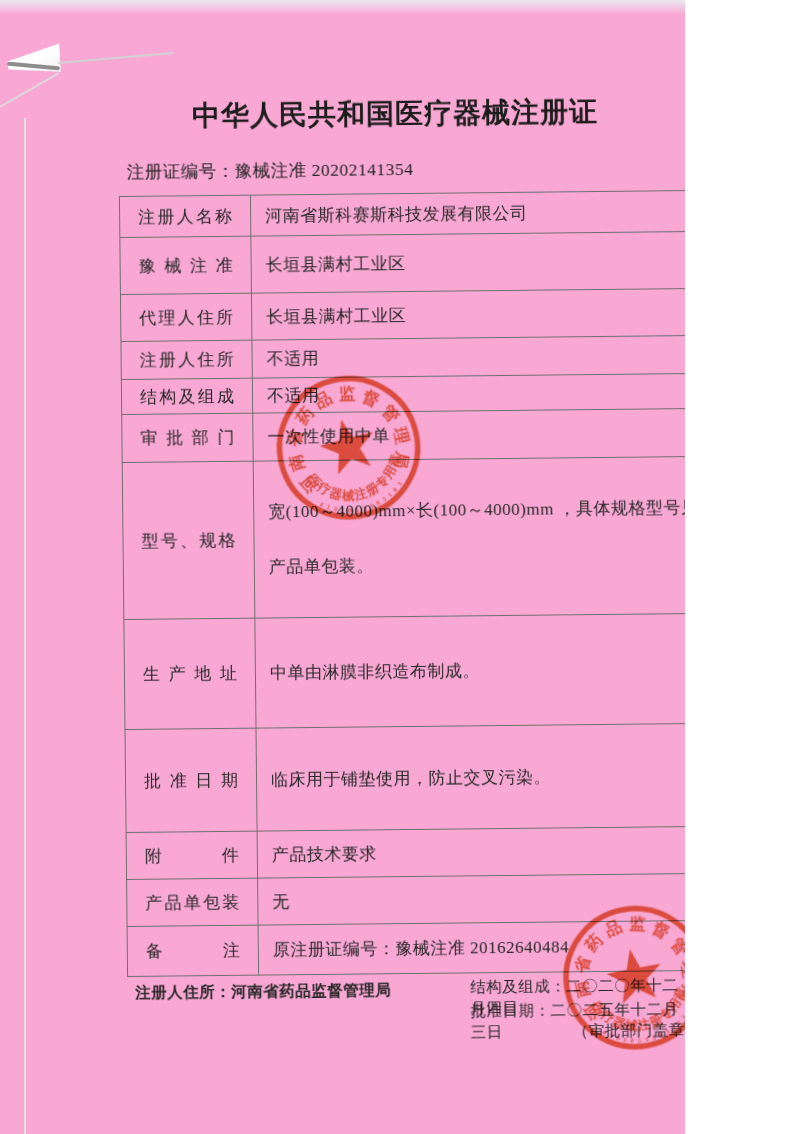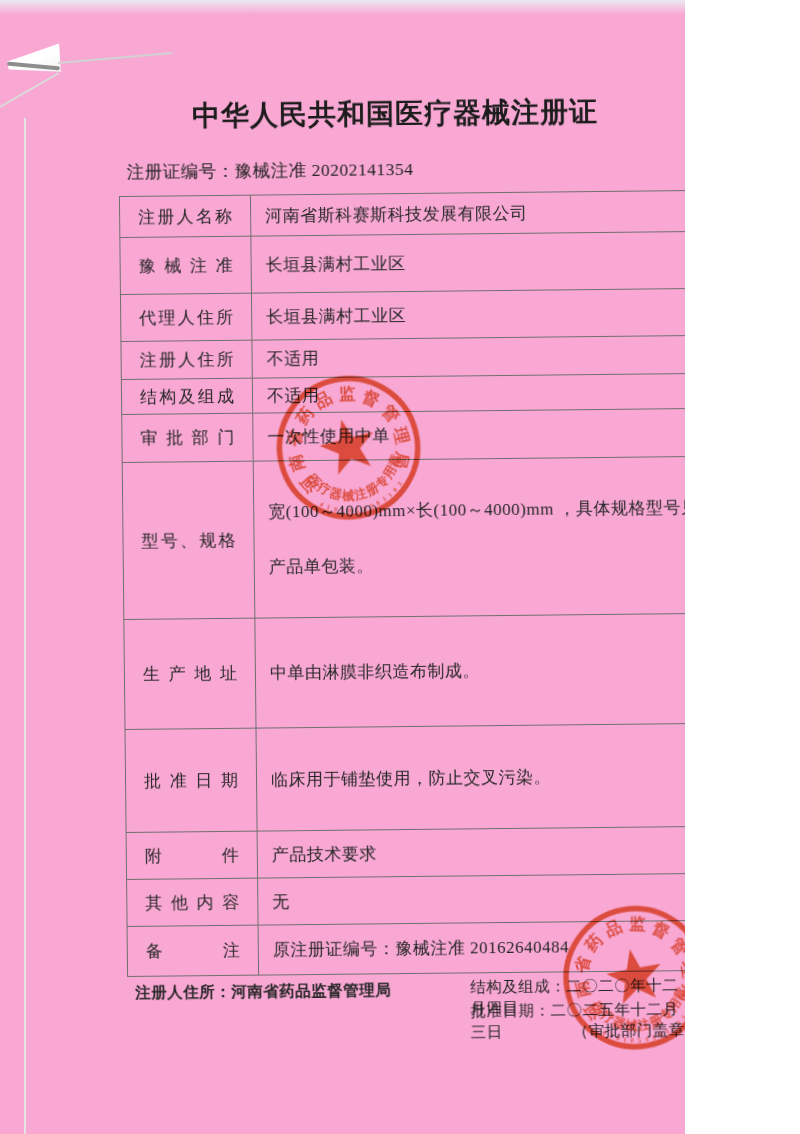--- a/index.html
+++ b/index.html
@@ -110,21 +110,21 @@
       </tr>
       <tr style="height:103px">
         <td class="lbl"><span class="jspan">批准日期</span></td>
         <td class="val">临床用于铺垫使用，防止交叉污染。</td>
       </tr>
       <tr style="height:47px">
         <td class="lbl"><span class="jspan">附　件</span></td>
         <td class="val">产品技术要求</td>
       </tr>
       <tr style="height:47px">
-        <td class="lbl"><span class="jspan">其他内容</span></td>
+        <td class="lbl"><span class="jspan">产品单包装</span></td>
         <td class="val">无</td>
       </tr>
       <tr style="height:50px">
         <td class="lbl"><span class="jspan">备　注</span></td>
         <td class="val">原注册证编号：豫械注准 20162640484</td>
       </tr>
     </tbody>
       </table>
 
     <div class="footer-item f-dept"><span>注册人住所：</span><span>河南省药品监督管理局</span></div>

